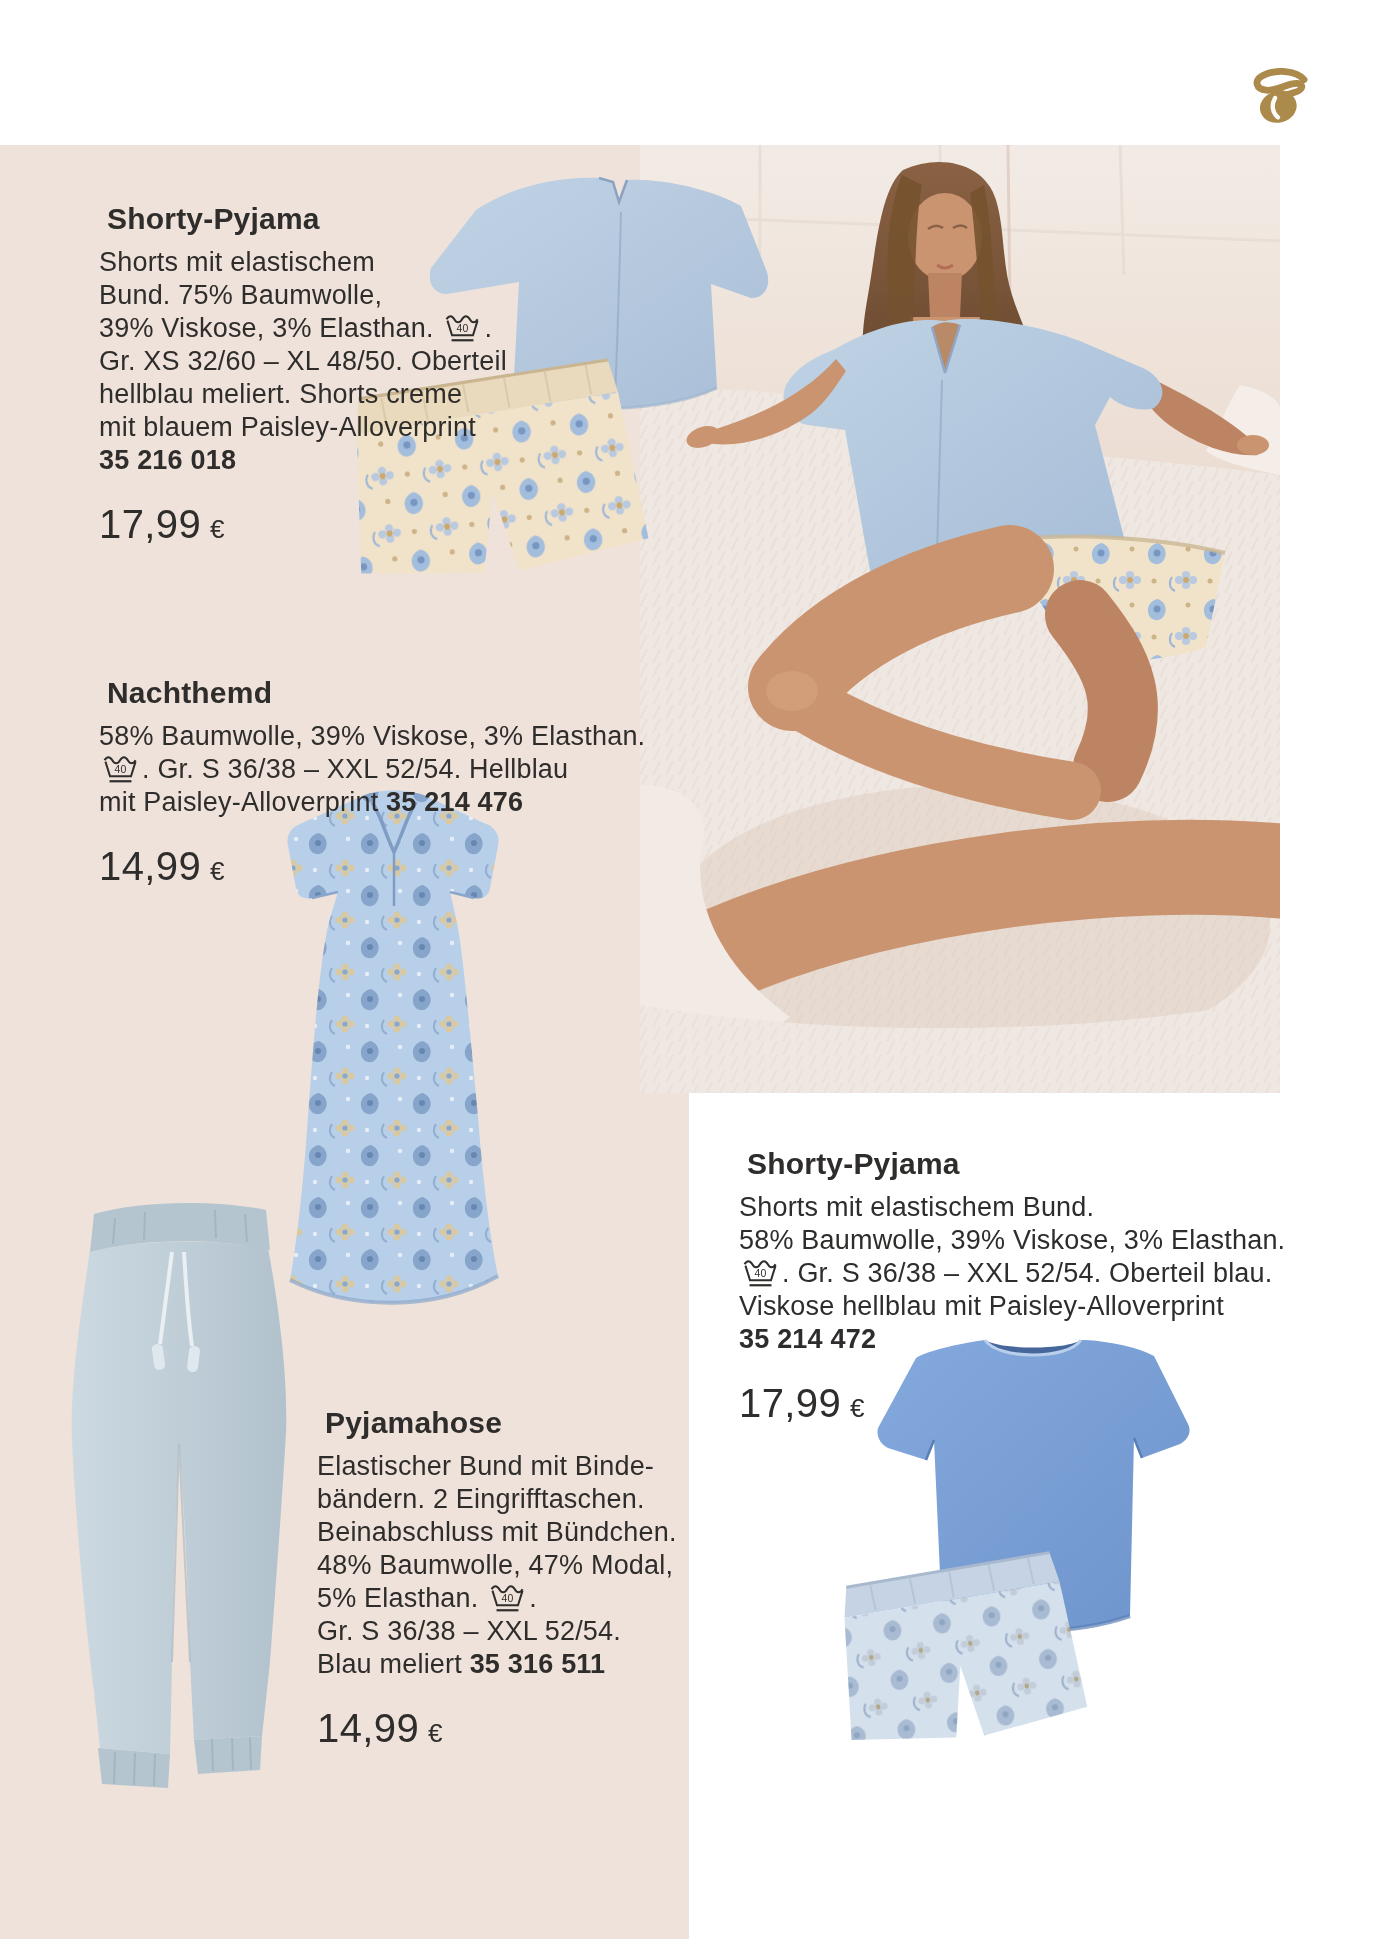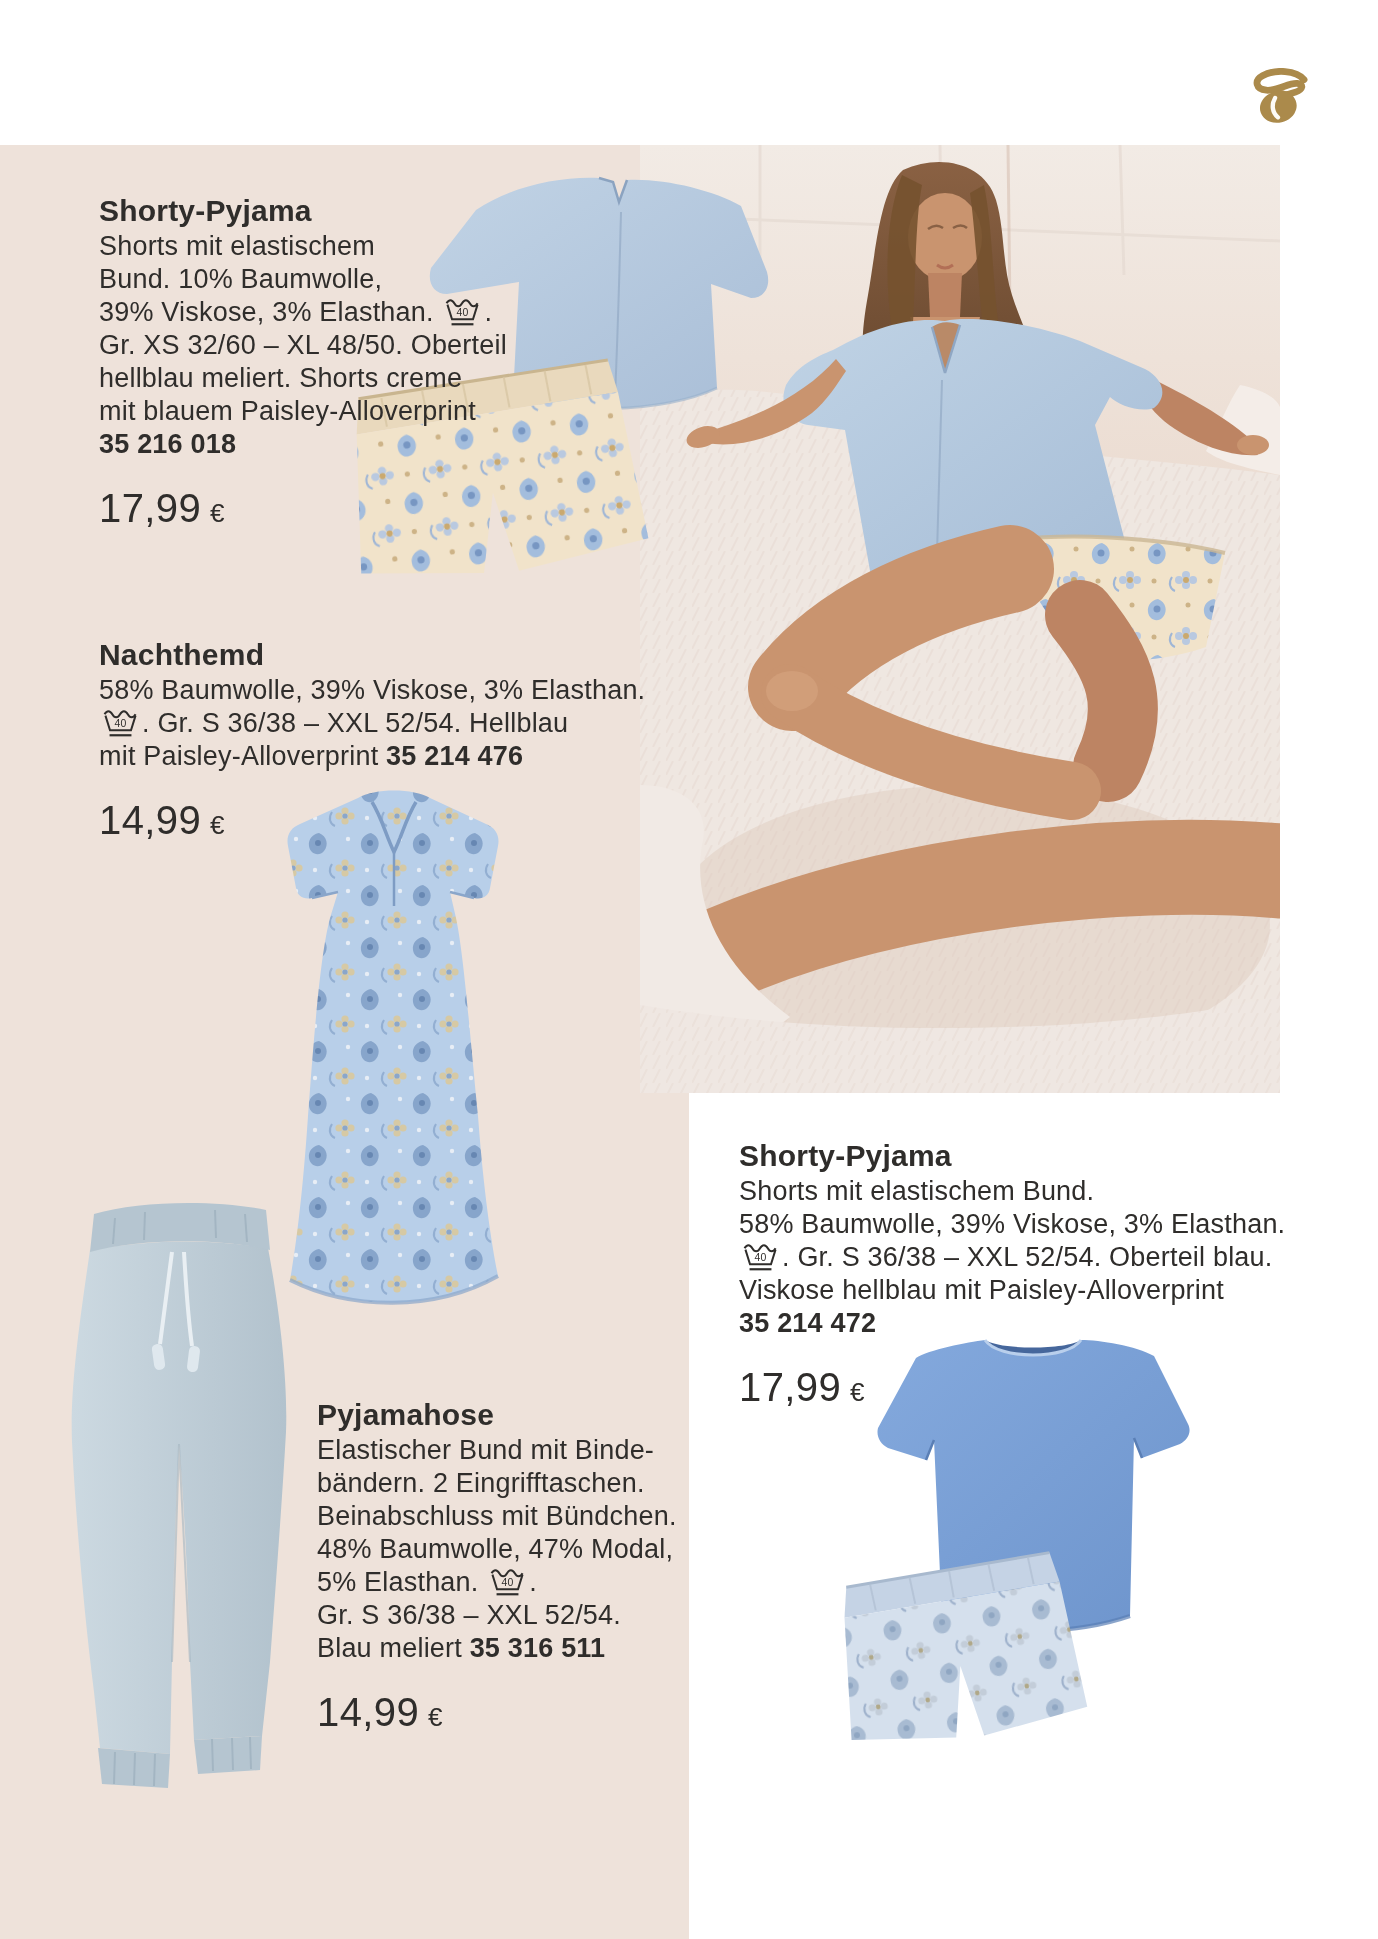--- a/index.html
+++ b/index.html
@@ -13,27 +13,27 @@
   .brand-logo{position:absolute;left:1246px;top:68px;width:62px;height:58px}
   .product-img{position:absolute}
   .img-top-shirt{left:381px;top:152px;width:396px;height:282px}
   .img-cream-shorts{left:341px;top:346px;width:310px;height:276px;transform:rotate(-7deg)}
   .img-nightgown{left:254px;top:776px;width:280px;height:552px}
   .img-pants{left:60px;top:1192px;width:238px;height:602px}
   .img-tee{left:868px;top:1318px;width:330px;height:330px}
   .img-blue-shorts{left:836px;top:1556px;width:250px;height:215px;transform:rotate(-8deg)}
 
   .block{position:absolute;white-space:nowrap}
-  .block h2{font-size:30px;line-height:38px;margin:0;font-weight:700;letter-spacing:.2px}
+  .block h2{font-size:30px;line-height:38px;margin:8px;font-weight:700;letter-spacing:.2px}
   .line{font-size:27px;line-height:33px;letter-spacing:.2px}
   .line b{font-weight:700}
   .price{margin-top:25px;font-size:40px;line-height:44px;letter-spacing:.4px}
   .price .euro{font-size:26px;margin-left:9px}
   .b0{left:99px;top:192px}
-  .b1{left:99px;top:636px}
+  .b1{left:99px;top:666px}
   .b2{left:317px;top:1396px}
   .b3{left:739px;top:1137px}
   svg.wash{display:inline-block;vertical-align:-6px;margin:0 3px}
   .hidden-defs{position:absolute;width:0;height:0}
 </style>
 </head>
 <body>
 
 <svg class="hidden-defs" aria-hidden="true">
   <defs>
@@ -253,21 +253,21 @@
       <line x1="126" y1="14" x2="127" y2="41"></line>
       <line x1="166" y1="13" x2="168" y2="40"></line>
       <line x1="206" y1="12" x2="208" y2="39"></line>
     </g>
 </svg>
 
 <div class="block b0">
   <h2>Shorty-Pyjama</h2>
   <div>
       <div class="line">Shorts mit elastischem</div>
-      <div class="line">Bund. 10% Baumwolle,</div>
+      <div class="line">Bund. 75% Baumwolle,</div>
       <div class="line">39% Viskose, 3% Elasthan. <svg class="wash" viewBox="0 0 40 34" width="37" height="31">
     <path d="M2.5 8 C5 3.5 8.5 3.5 11 8 C13.5 12.5 17 12.5 19.5 8 C22 3.5 25.5 3.5 28 8 C30.5 12.5 34 12.5 36.5 8" fill="none" stroke="#2f2d2b" stroke-width="2.2"></path>
     <path d="M3.5 9.5 L8.5 25.5 L31.5 25.5 L36.5 9.5" fill="none" stroke="#2f2d2b" stroke-width="2.2"></path>
     <text class="wash-num" x="20" y="21.5" text-anchor="middle" font-size="11.5" font-family="Liberation Sans, sans-serif" fill="#2f2d2b">40</text>
     <line x1="8" y1="31" x2="32" y2="31" stroke="#2f2d2b" stroke-width="2.4"></line>
   </svg>.</div>
       <div class="line">Gr. XS 32/60 – XL 48/50. Oberteil</div>
       <div class="line">hellblau meliert. Shorts creme</div>
       <div class="line">mit blauem Paisley-Alloverprint</div>
       <div class="line"><b>35 216 018</b></div>

